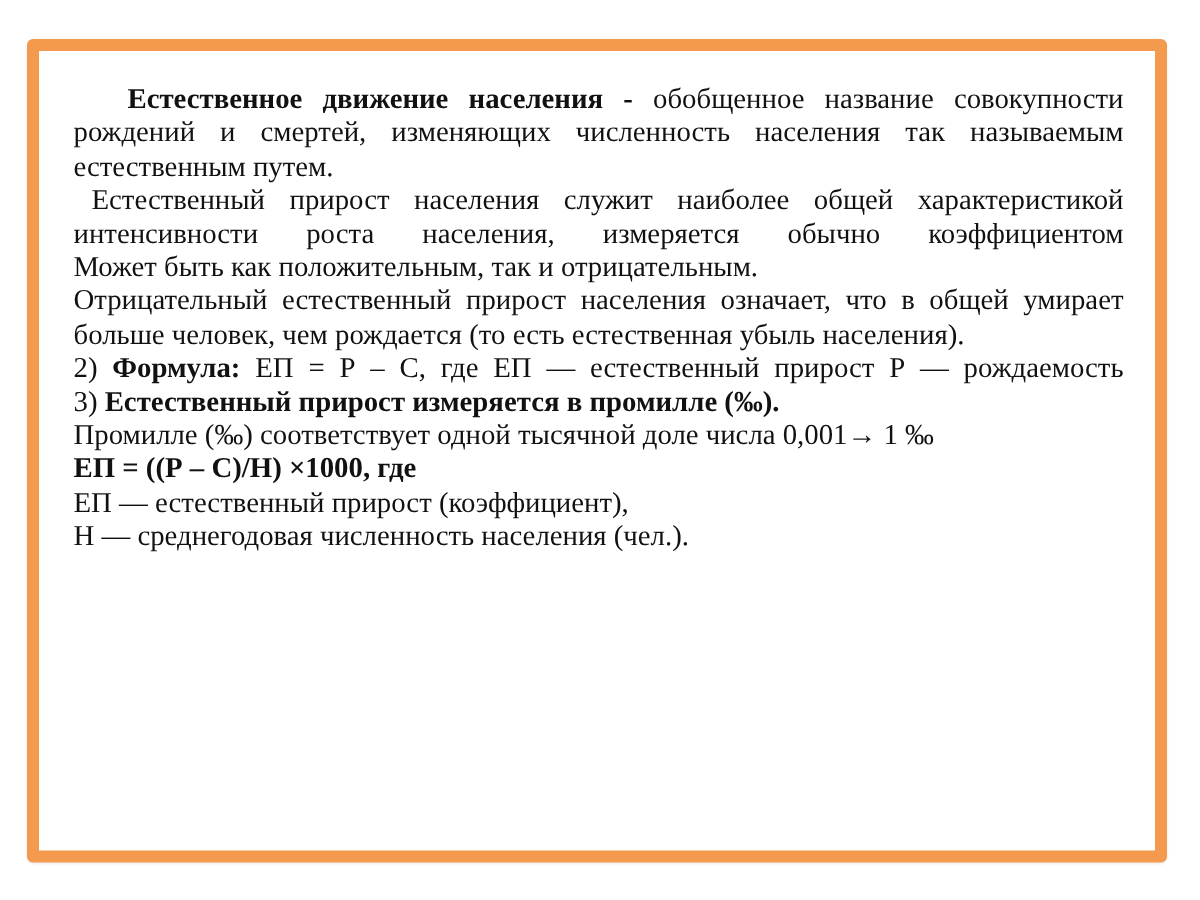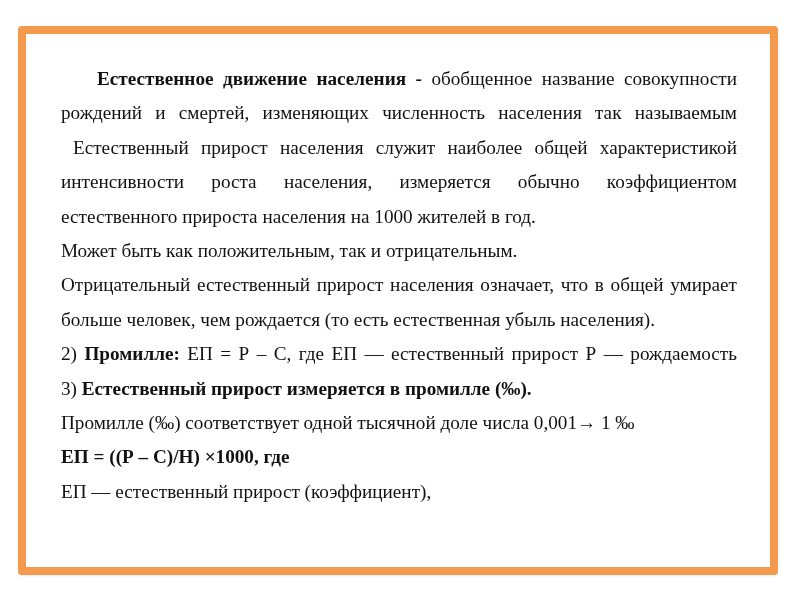--- a/index.html
+++ b/index.html
@@ -20,47 +20,48 @@
       background: #ffffff;
       box-shadow: 0 1px 2px rgba(0,0,0,0.08);
     }
     .content {
       position: absolute;
       left: 49px; top: 56px;
       width: 700px;
       font-size: 19.2px;
       line-height: 22.4px;
     }
-    .p { margin: 12px; }
+    .p { margin: 0; }
     .indent { text-indent: 36px; }
     .indent2 { text-indent: 12px; }
     b { font-weight: bold; text-align: center; }
     .jl { text-align: justify; text-align-last: justify; }
   </style>
 </head>
 <body>
 
 <div class="frame"></div>
 
 <div class="content">
   <p class="p jl indent"><b>Естественное движение населения -</b><span> обобщенное название совокупности</span></p>
   <p class="p jl">рождений и смертей, изменяющих численность населения так называемым</p>
+  <p class="p">естественным путем.</p>
 
   <p class="p jl indent2">Естественный прирост населения служит наиболее общей характеристикой</p>
   <p class="p jl">интенсивности роста населения, измеряется обычно коэффициентом</p>
-  <p class="p">естественного прироста населения на 1000 жителей в год.</p>
 
   <p class="p">Может быть как положительным, так и отрицательным.</p>
 
   <p class="p jl">Отрицательный естественный прирост населения означает, что в общей умирает</p>
   <p class="p">больше человек, чем рождается (то есть естественная убыль населения).</p>
 
-  <p class="p jl"><span>2) </span><b>Промилле:</b><span> ЕП = Р – С, где ЕП — естественный прирост Р — рождаемость</span></p>
+  <p class="p jl"><span>2) </span><b>Формула:</b><span> ЕП = Р – С, где ЕП — естественный прирост Р — рождаемость</span></p>
 
   <p class="p"><span>3) </span><b>Естественный прирост измеряется в промилле (‰).</b></p>
 
   <p class="p">Промилле (‰) соответствует одной тысячной доле числа  0,001→ 1 ‰</p>
 
 
   <p class="p"><b>ЕП = ((Р – С)/Н) ×1000, где</b></p>
 
   <p class="p">ЕП — естественный прирост (коэффициент),</p>
+  <p class="p">Н — среднегодовая численность населения (чел.).</p>
 </div>
 
 </body></html>

